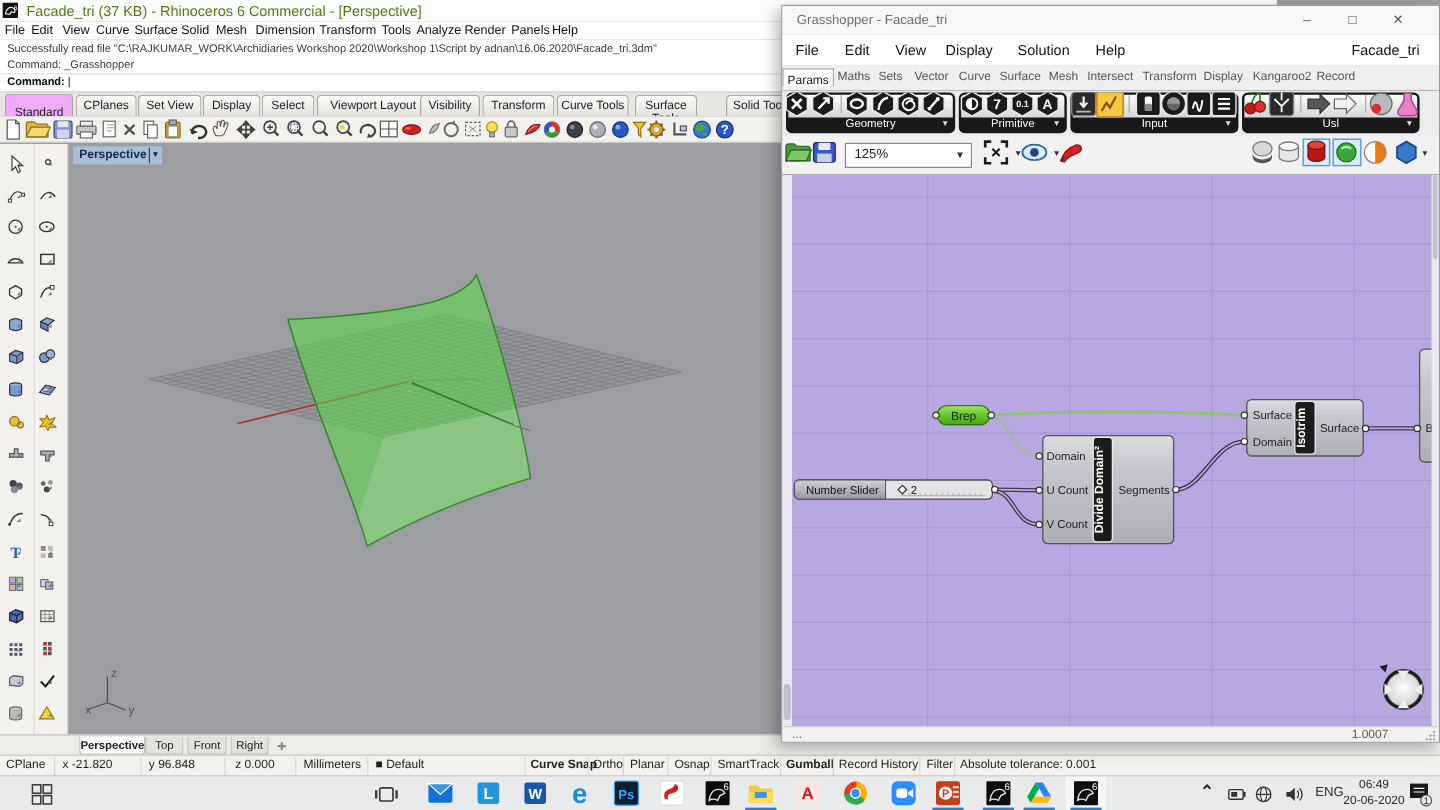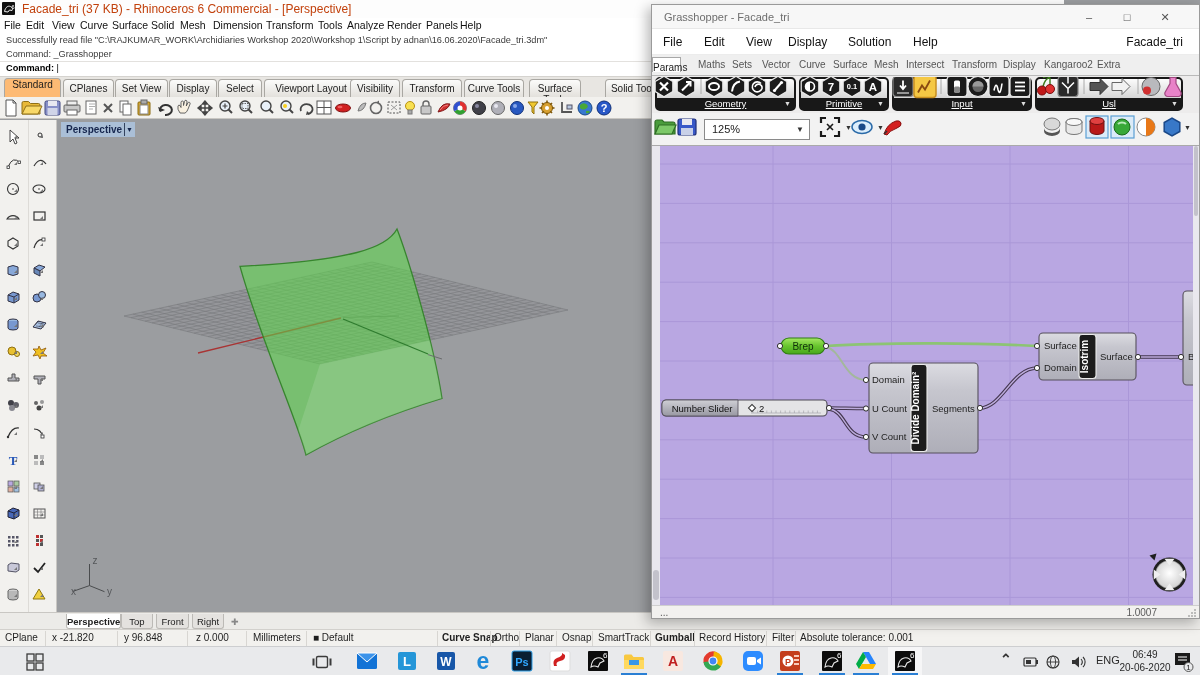--- a/index.html
+++ b/index.html
@@ -1,28 +1,28 @@
 <!DOCTYPE html>
 <html><head>
 <meta charset="utf-8">
 <style>
   * { margin:0; padding:0; box-sizing:border-box; }
   html,body { width:1200px; height:675px; overflow:hidden; font-family:"Liberation Sans", sans-serif; }
   .abs { position:absolute; }
   body { position:relative; background:#9B9DA0; }
   
-  #rtitle { left:0; top:0; width:1064px; height:18px; background:#fdfdfd; color:#c2410c; font-size:12px; line-height:18px; }
+  #rtitle { left:0; top:0; width:1064px; height:18px; background:#fdfdfd; color:#4d7c0f; font-size:12px; line-height:18px; }
   #rtitle .txt { position:absolute; left:22px; top:0; }
   #rmenu { left:0; top:18px; width:1200px; height:15px; background:#fff; font-size:10.5px; color:#111; }
   #rmenu span { position:absolute; top:1px; }
   #rcmd { left:0; top:33px; width:1200px; height:44px; background:#fff; font-size:9.2px; color:#3a3a3a; border-bottom:1px solid #d5d3cf; }
   #rcmd div { position:absolute; left:6px; white-space:pre; }
   #rtabs { left:0; top:77px; width:1200px; height:20px; background:#e8e6e2; overflow:hidden; }
   #rtabs .tab { position:absolute; top:2px; height:18px; padding-top:3px; font-size:10px; text-align:center; color:#1c1c1c; background:linear-gradient(#fbfbfa,#e3e1dc); border:1px solid #a9a7a2; border-bottom:none; border-radius:4px 4px 0 0; }
-  #rtabs .tab.sel { background:#fdba74; top:1px; height:19px; padding-top:0; }
+  #rtabs .tab.sel { background:#f0abfc; top:1px; height:19px; padding-top:10px; }
   #rtoolbar { left:0; top:97px; width:1200px; height:22px; background:#f2f1ee; border-bottom:1px solid #c9c7c3; }
   #sidebar { left:0; top:120px; width:57px; height:492px; background:#f2f1ee; border-right:1px solid #c9c7c3; }
   #viewport { left:57px; top:120px; width:1143px; height:492px; background:#9B9DA0; overflow:hidden; }
   #vplabel { position:absolute; left:4px; top:2px; width:74px; height:15px; background:#aabfd7; color:#16264e; font-weight:bold; font-size:10px; line-height:15px; padding-left:5px; }
   #vplabel .arr { position:absolute; right:2px; top:0px; font-size:7px; color:#14254d; font-weight:normal; }
   #vplabel .sep { position:absolute; right:10px; top:1px; width:1px; height:13px; background:#33435f; }
   #vtabs { left:0; top:612px; width:1200px; height:17px; background:#ecebe8; border-top:1px solid #c9c7c3; color:#222; }
   #vtabs .vt { position:absolute; top:1px; height:15px; padding-top:2px; text-align:center; font-size:9.5px; background:#e4e2df; border:1px solid #bcbab6; border-top:none; border-radius:0 0 3px 3px; }
   #vtabs .vt.sel { background:#fff; font-weight:bold; }
   #rstatus { left:0; top:629px; width:1200px; height:17px; background:#f2f1ee; border-top:1px solid #d2d0cc; font-size:10px; color:#1e1e1e; }
@@ -38,21 +38,21 @@
   #ghtitle { position:absolute; left:0; top:0; width:100%; height:24px; background:#f7f7f7; color:#6e6e6e; font-size:11px; line-height:24px; border-bottom:1px solid #e8e8e8;}
   #ghtitle .t { margin-left:12px; }
   #ghtitle .btn { position:absolute; top:0; width:14px; text-align:center; color:#555; font-size:11px; }
   #ghmenu { position:absolute; left:0; top:24px; width:100%; height:26px; background:#fff; font-size:12px; color:#111; border-bottom:1px solid #ececec; }
   #ghmenu span { position:absolute; top:6px; }
   #ghtabs { position:absolute; left:0; top:50px; width:100%; height:21px; background:#efefef; border-bottom:1px solid #b9b9b9; font-size:10px; color:#555; }
   #ghtabs span { position:absolute; top:4px; }
   #ghtabs .sel { background:#fff; border:1px solid #a8a8a8; border-bottom:none; padding-top:4px; top:2px; height:15px; color:#222; }
   #ghribbon { position:absolute; left:0; top:71px; width:100%; height:37px; background:#edecec; }
   .grp { position:absolute; top:1px; height:34px; background:linear-gradient(#fcfcfc,#cfcfcf 75%); border:2px solid #181818; border-radius:5px; }
-  .grp .lbl { position:absolute; left:-1px; right:-1px; bottom:-1px; height:12px; background:#181818; border-radius:0 0 4px 4px; color:#fff; font-size:9.5px; text-align:center; line-height:12px;text-decoration:underline; }
+  .grp .lbl { position:absolute; left:-1px; right:-1px; bottom:-1px; height:12px; background:#181818; border-radius:0 0 4px 4px; color:#fff; font-size:9.5px; text-align:center; line-height:12px; }
   .grp .lbl .dn { position:absolute; right:4px; top:0; font-size:7px; color:#ddd; }
   #ghtools { position:absolute; left:0; top:108px; width:100%; height:33px; background:#f2f2f2; border-bottom:1px solid #aaa; }
   #ghcombo { position:absolute; left:52px; top:6px; width:106px; height:21px; background:#fff; border:1px solid #8a8a8a; font-size:11px; color:#222; line-height:19px; padding-left:7px; }
   #ghcombo .arr { position:absolute; right:5px; top:0; font-size:8px; color:#333; }
   #ghcanvas { position:absolute; left:0; top:141px; width:547px; height:459px; background:#b9a7e2; overflow:hidden; }
   #ghstatus { position:absolute; left:0; top:600px; width:547px; height:13px; background:#f2f1ef; border-top:1px solid #cfcfcf; font-size:10px; color:#5a5a5a; }
   .sb { position:absolute; background:#e9e8ee; }
   .sbthumb { position:absolute; background:#c3c2cb; border-radius:3px; }
 </style>
 </head>
@@ -530,32 +530,32 @@
   <div id="ghmenu">
       <span style="left:11px">File</span>
       <span style="left:52px">Edit</span>
       <span style="left:94px">View</span>
       <span style="left:136px">Display</span>
       <span style="left:196px">Solution</span>
       <span style="left:261px">Help</span>
       <span style="right:16px">Facade_tri</span>
     </div>
   <div id="ghtabs">
-      <span class="sel" style="left:0px;width:29px;text-align:center">Params</span>
+      <span class="sel" style="left:0px;width:43px;text-align:center">Params</span>
       <span style="left:46px">Maths</span>
       <span style="left:80px">Sets</span>
       <span style="left:110px">Vector</span>
       <span style="left:147px">Curve</span>
       <span style="left:181px">Surface</span>
       <span style="left:222px">Mesh</span>
       <span style="left:254px">Intersect</span>
       <span style="left:300px">Transform</span>
       <span style="left:351px">Display</span>
       <span style="left:392px">Kangaroo2</span>
-      <span style="left:445px">Extra</span>
+      <span style="left:445px">Record</span>
     </div>
   <div id="ghribbon">
     <div class="grp" style="left:3px;width:141px">
         <div class="lbl">Geometry<span class="dn">▼</span></div>
       </div>
     <div class="grp" style="left:147px;width:90px">
         <div class="lbl">Primitive<span class="dn">▼</span></div>
       </div>
     <div class="grp" style="left:240px;width:140px">
         <div class="lbl">Input<span class="dn">▼</span></div>

